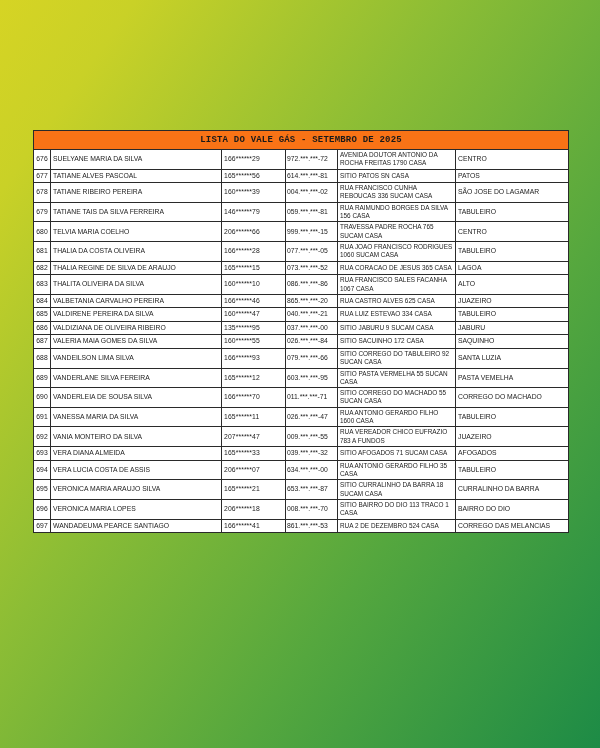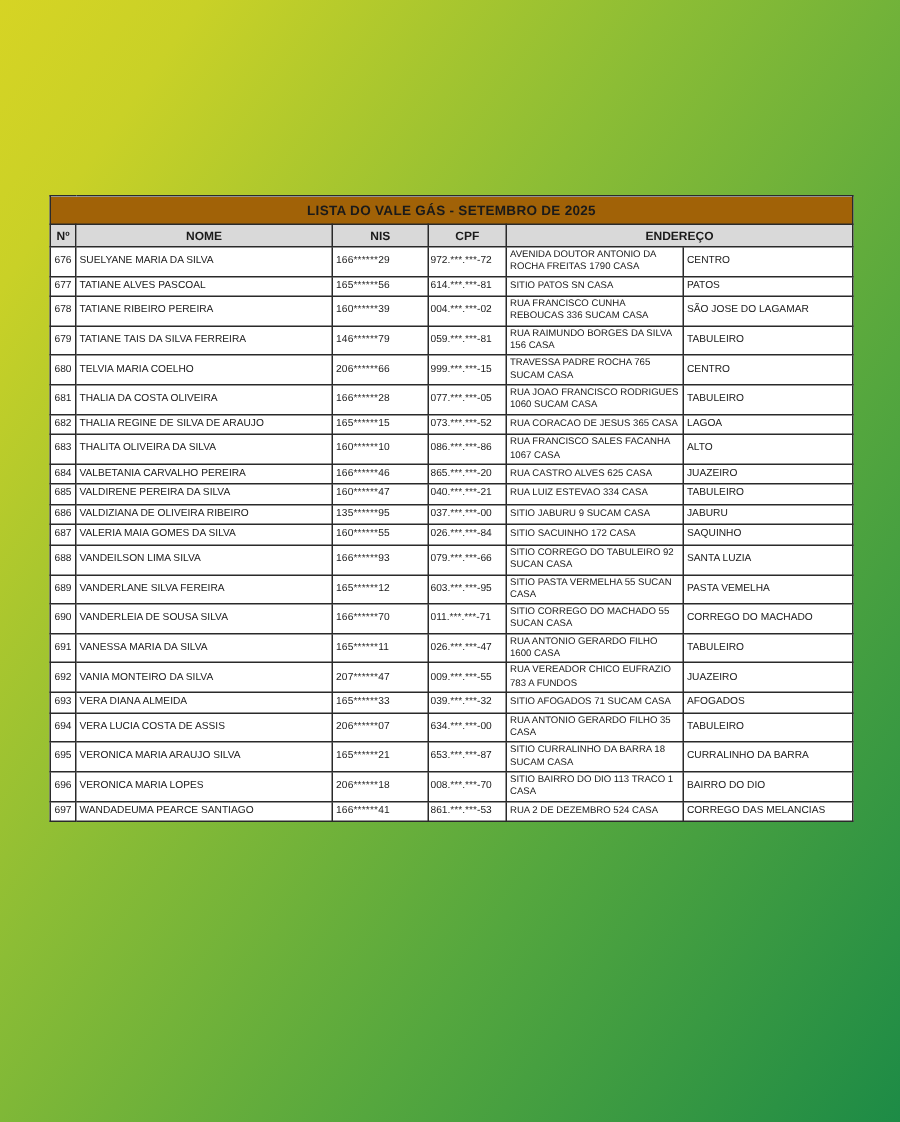--- a/index.html
+++ b/index.html
@@ -21,24 +21,25 @@
   table.lista col.w-nome{width:171px;}
   table.lista col.w-nis{width:64px;}
   table.lista col.w-cpf{width:52px;}
   table.lista col.w-end{width:118px;}
   table.lista col.w-bai{width:113px;}
   table.lista th, table.lista td{
     border:1px solid #2a2a2a;
     overflow:hidden;
   }
   th.title{
-    background:#a16207;
+    background:#f97316;
     font-size:9px;font-weight:bold;
     text-align:center;height:16px;
     letter-spacing:.2px;
+    font-family:Liberation Mono, monospace;
   }
   tr.cols th{
     background:#d9d9d9;
     font-size:8px;font-weight:bold;
     text-align:center;height:12px;
     padding:1px 1px;
   }
   tbody td{
     font-size:6.8px;
     line-height:1.25;
@@ -64,27 +65,20 @@
         <col class="w-nome">
         <col class="w-nis">
         <col class="w-cpf">
         <col class="w-end">
         <col class="w-bai">
     </colgroup>
     <thead>
       <tr>
         <th class="title" colspan="6">LISTA DO VALE GÁS - SETEMBRO DE 2025</th>
       </tr>
-      <tr class="cols">
-        <th>Nº</th>
-        <th>NOME</th>
-        <th>NIS</th>
-        <th>CPF</th>
-        <th colspan="2">ENDEREÇO</th>
-      </tr>
     </thead>
     <tbody>
         <tr>
           <td class="c-num">676</td>
           <td class="c-nome">SUELYANE MARIA DA SILVA</td>
           <td class="c-nis">166******29</td>
           <td class="c-cpf">972.***.***-72</td>
           <td class="c-endereco">AVENIDA DOUTOR ANTONIO DA ROCHA FREITAS 1790 CASA</td>
           <td class="c-bairro">CENTRO</td>
         </tr>

